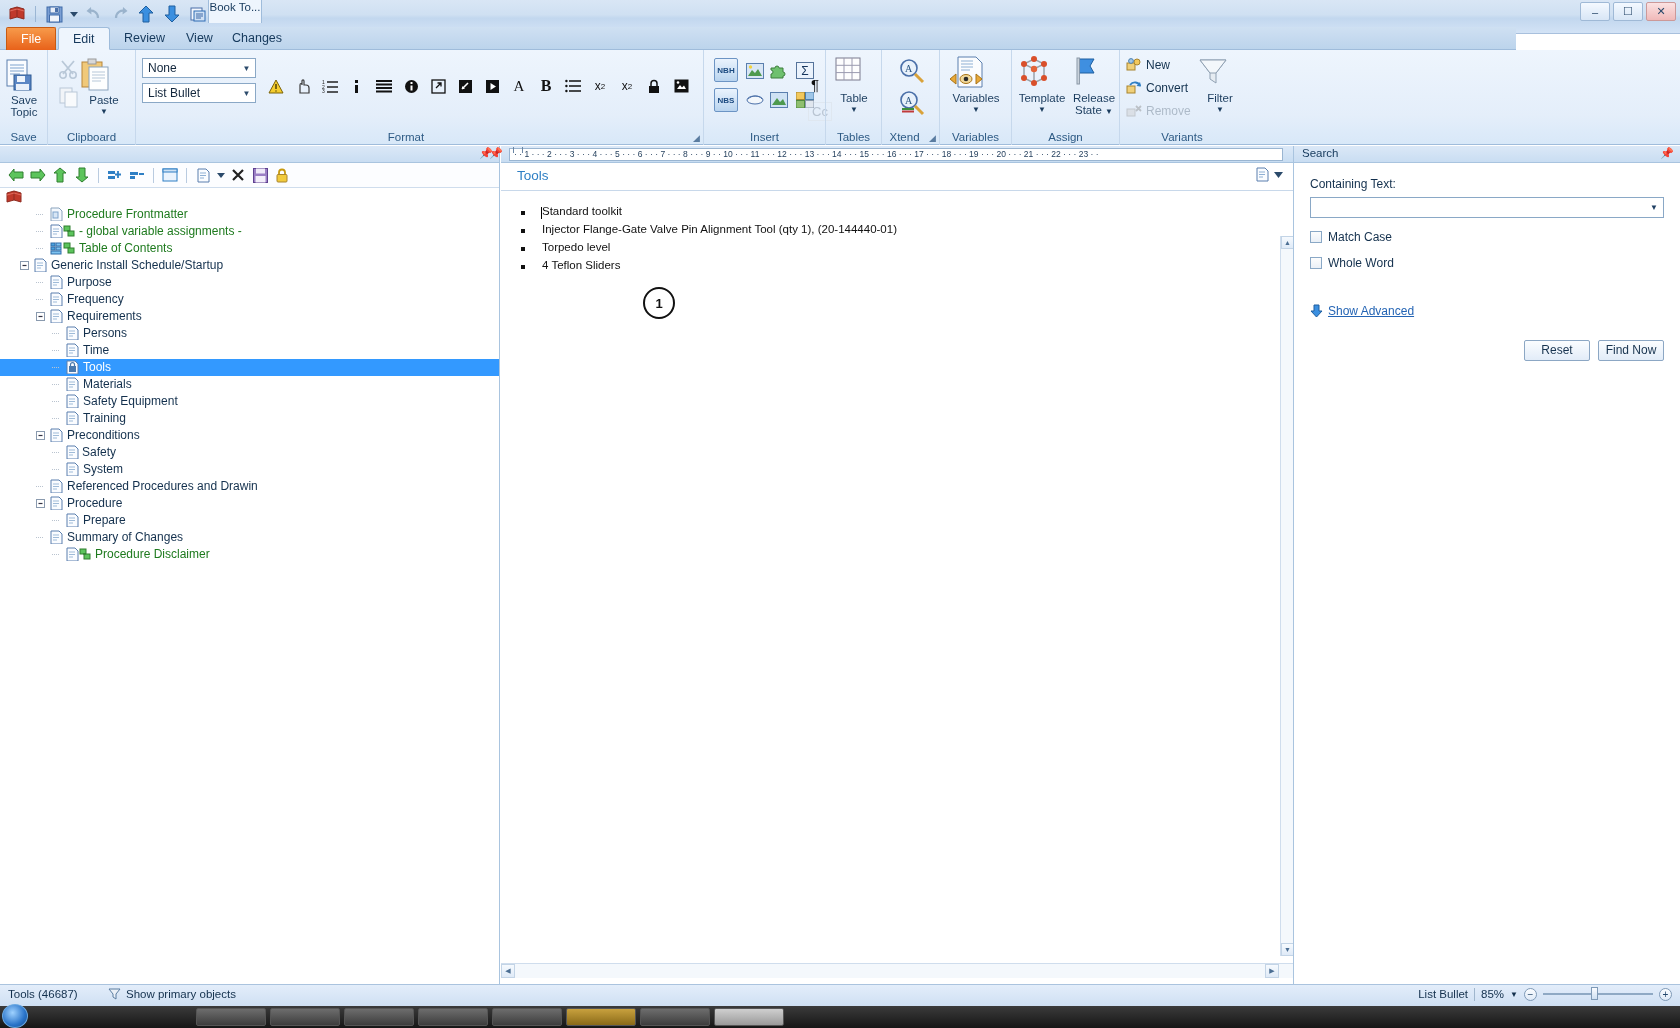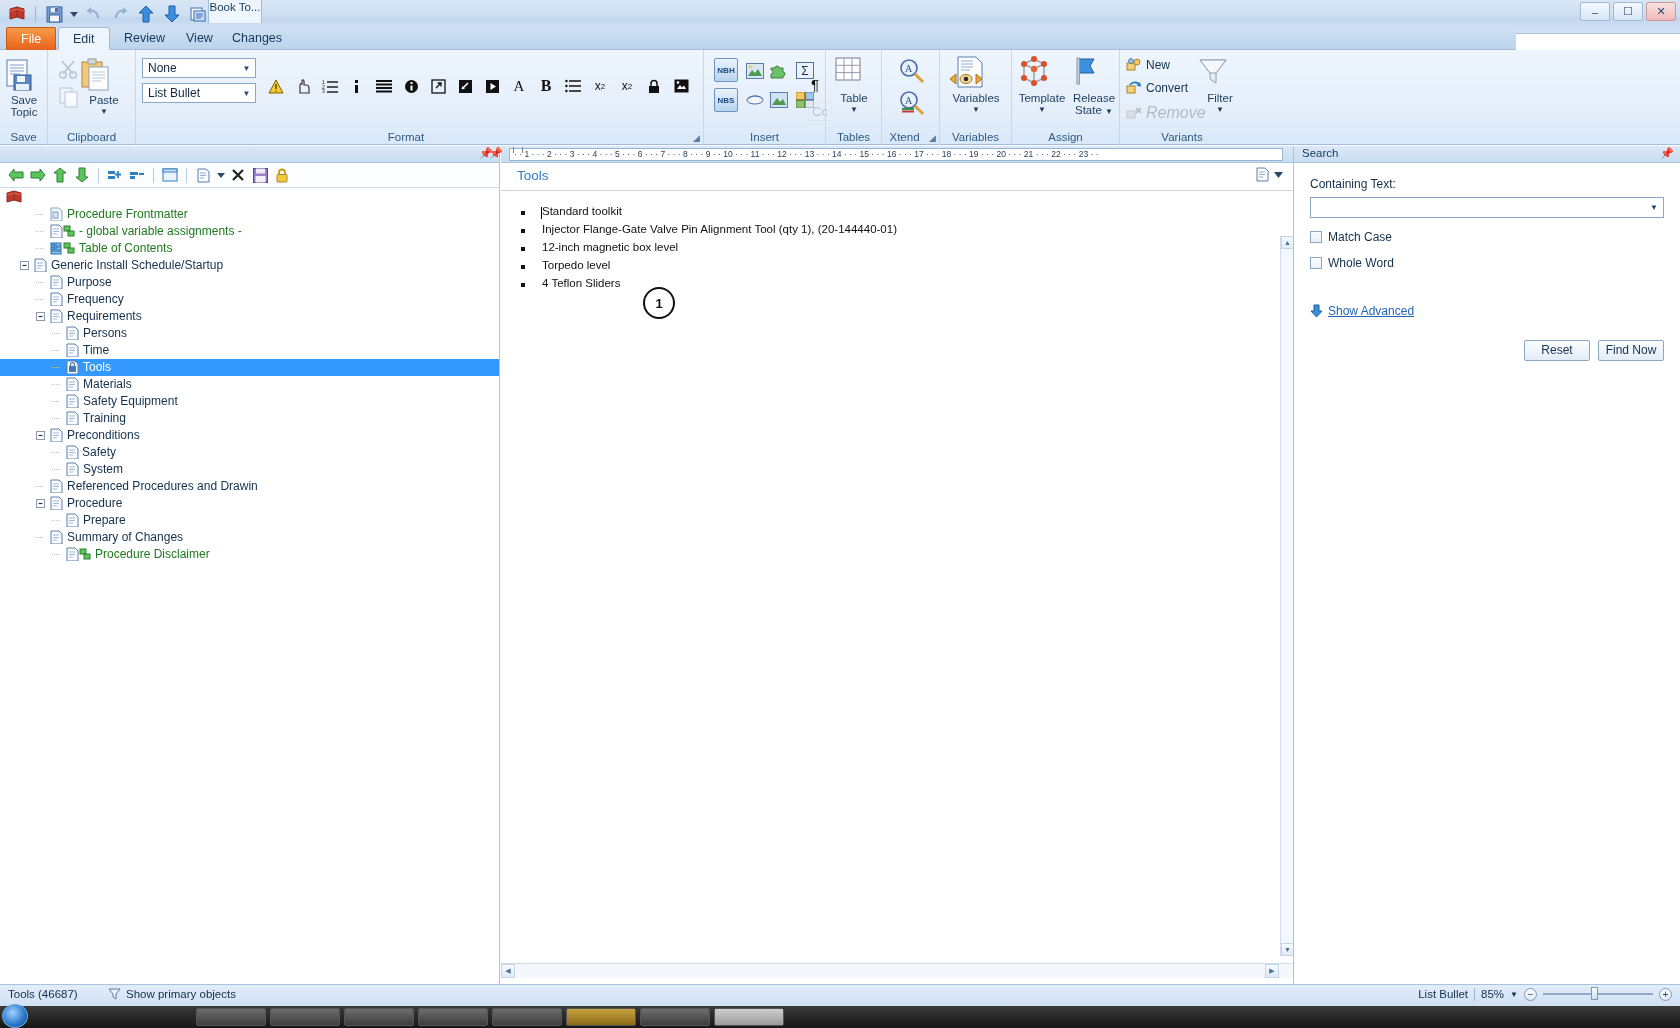--- a/index.html
+++ b/index.html
@@ -638,21 +638,21 @@
         </span>
         <span style="font-size:12px; color:#13324f;">Convert</span>
       </div>
       <div style="position:absolute; left:6px; top:54px; display:flex; align-items:center; gap:4px; opacity:.45;">
         <span>
           <svg width="16" height="14" viewBox="0 0 16 14">
               <rect x="1" y="5" width="8" height="7" fill="#cfcfcf" stroke="#9a9a9a"></rect>
               <path d="M10 2 L15 7 M15 2 L10 7" stroke="#8a8a8a" stroke-width="1.8"></path>
             </svg>
         </span>
-        <span style="font-size:16px; color:#6a7b8c;font-style:italic;">Remove</span>
+        <span style="font-size:12px; color:#6a7b8c;">Remove</span>
       </div>
       <div class="bigbtn" style="left:76px; top:6px; width:48px;">
         <span class="glyph">
           <svg width="34" height="32" viewBox="0 0 34 32">
             <path d="M4 4 L30 4 L20 17 L20 27 L14 23 L14 17 Z" fill="#e6ecf2" stroke="#8fa0b2"></path>
             <path d="M4 4 L30 4 L20 17 L14 17 Z" fill="#f3f7fb" stroke="#8fa0b2"></path>
           </svg>
         </span>
         <span>Filter</span>
         <span style="display:block;font-size:8px;">▼</span>
@@ -1111,24 +1111,20 @@
     <div class="doccanvas">
       <div class="bullets" id="bullet-list">
           <div class="bline">
             <span class="dot"></span>
             <span class="txt">Standard toolkit</span>
             <span class="caret"></span>
           </div>
           <div class="bline">
             <span class="dot"></span>
             <span class="txt">Injector Flange-Gate Valve Pin Alignment Tool (qty 1), (20-144440-01)</span>
-          </div>
-          <div class="bline">
-            <span class="dot"></span>
-            <span class="txt">12-inch magnetic box level</span>
           </div>
           <div class="bline">
             <span class="dot"></span>
             <span class="txt">Torpedo level</span>
           </div>
           <div class="bline">
             <span class="dot"></span>
             <span class="txt">4 Teflon Sliders</span>
           </div>
         </div>

